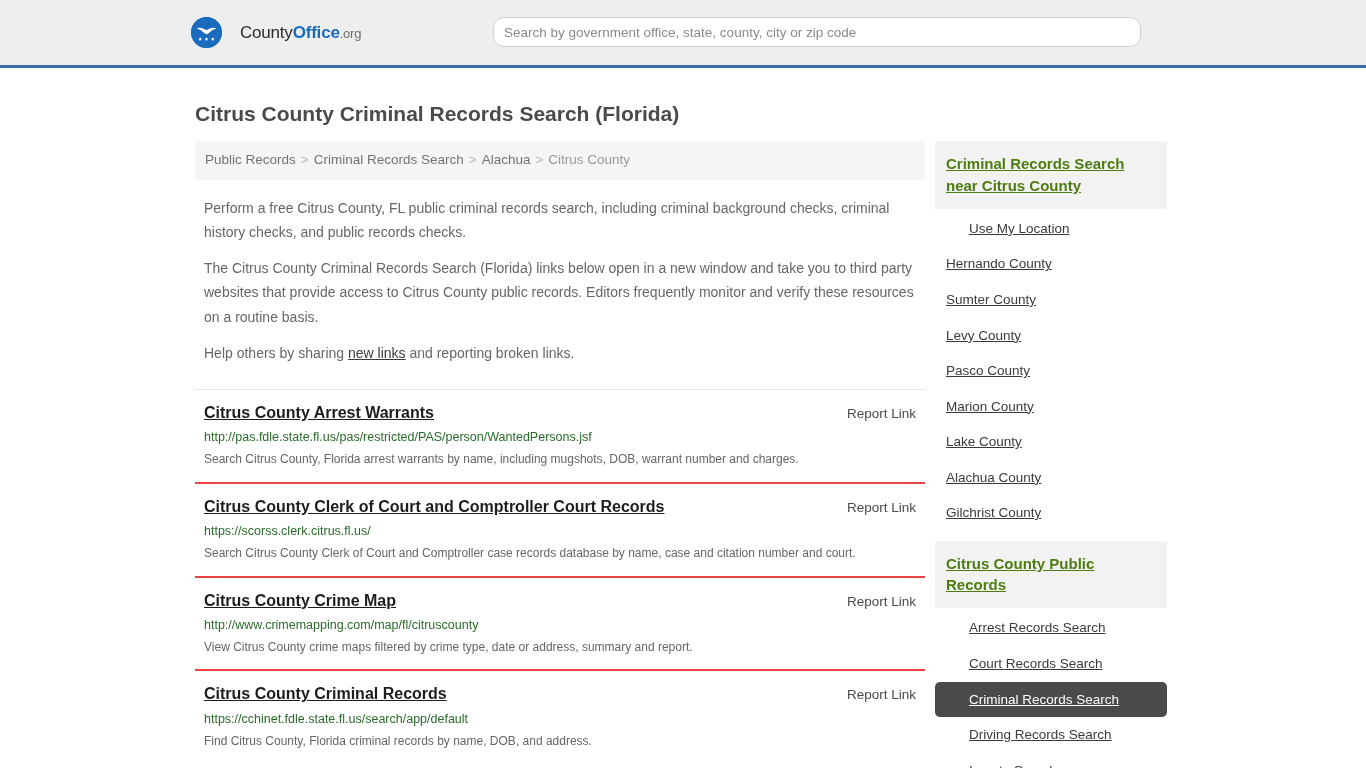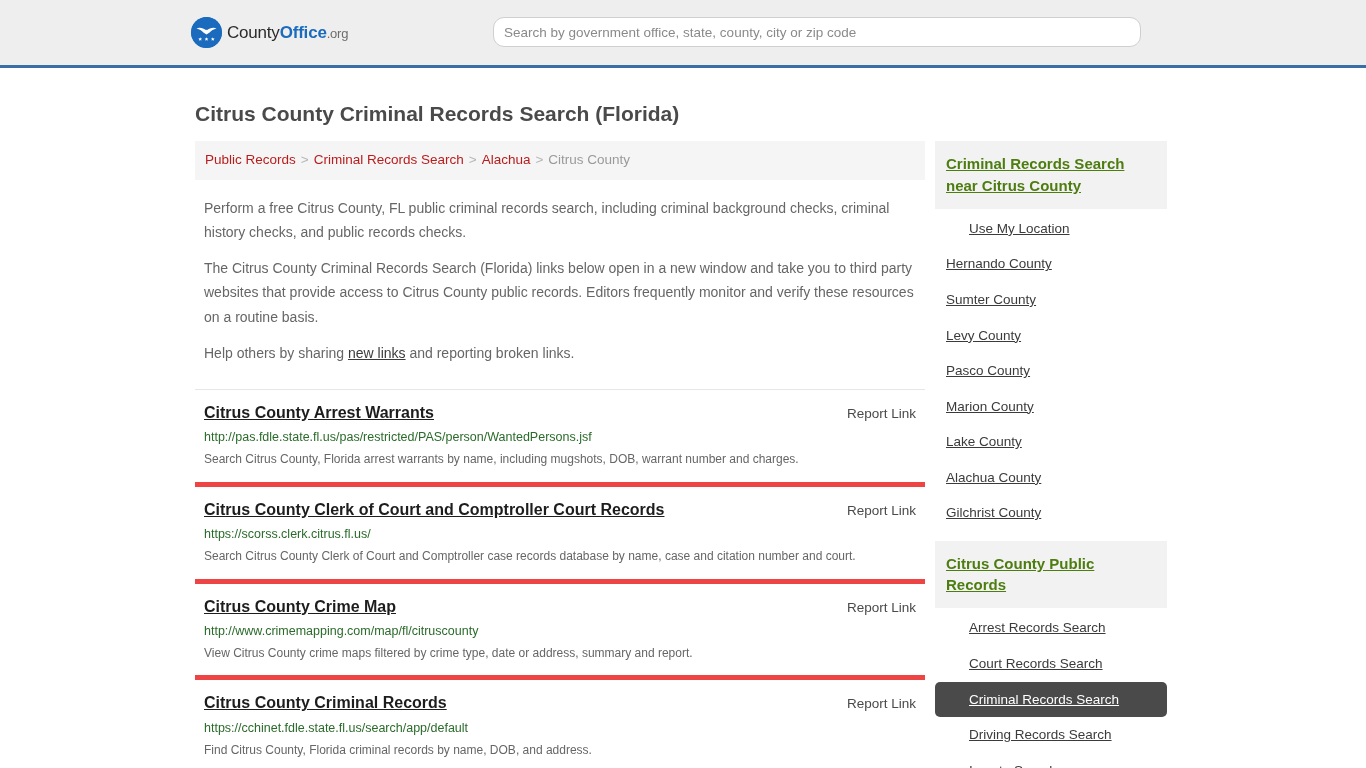--- a/index.html
+++ b/index.html
@@ -18,21 +18,21 @@
     background: #eeeeee;
     border-bottom: 3px solid #3a6ea5;
     display: flex;
     align-items: center;
     position: relative;
   }
   .logo-wrap {
     display: flex;
     align-items: center;
     margin-left: 191px;
-    gap: 5px;
+    gap: 18px;
   }
   .logo-mark {
     width: 31px; height: 31px;
     border-radius: 50%;
     background: #1a6bbd;
     position: relative;
     flex: 0 0 auto;
     overflow: hidden;
   }
   .logo-mark svg { display: block; }
@@ -97,21 +97,21 @@
 
   
   .breadcrumb {
     background: #f5f5f5;
     padding: 10px 10px;
     font-size: 13.5px;
     color: #777777;
     line-height: 1.4;
   }
   .breadcrumb a {
-    color: #b91c1c;
+    color: #737373;
     text-decoration: none;
   }
   .breadcrumb .sep {
     color: #b5b5b5;
     margin: 0 5px;
   }
   .breadcrumb .crumb-last { color: #9a9a9a; }
 
   
   .intro p {
@@ -124,21 +124,21 @@
   .intro p:first-child { margin-top: 16px; }
   .intro a.inline-link {
     color: #3b3b3b;
     text-decoration: underline;
     font-weight: normal;
   }
 
   
   .results { margin-top: 24px; }
   .result {
-    border-top: 5px solid #ef4444;
+    border-top: 2px solid #ef4444;
     padding: 11px 9px 12px 9px;
   }
   .result:first-child { border-top: 1px solid #e6e6e6; }
   .result-head {
     display: flex;
     justify-content: space-between;
     align-items: baseline;
   }
   .result-title {
     font-size: 16px;

